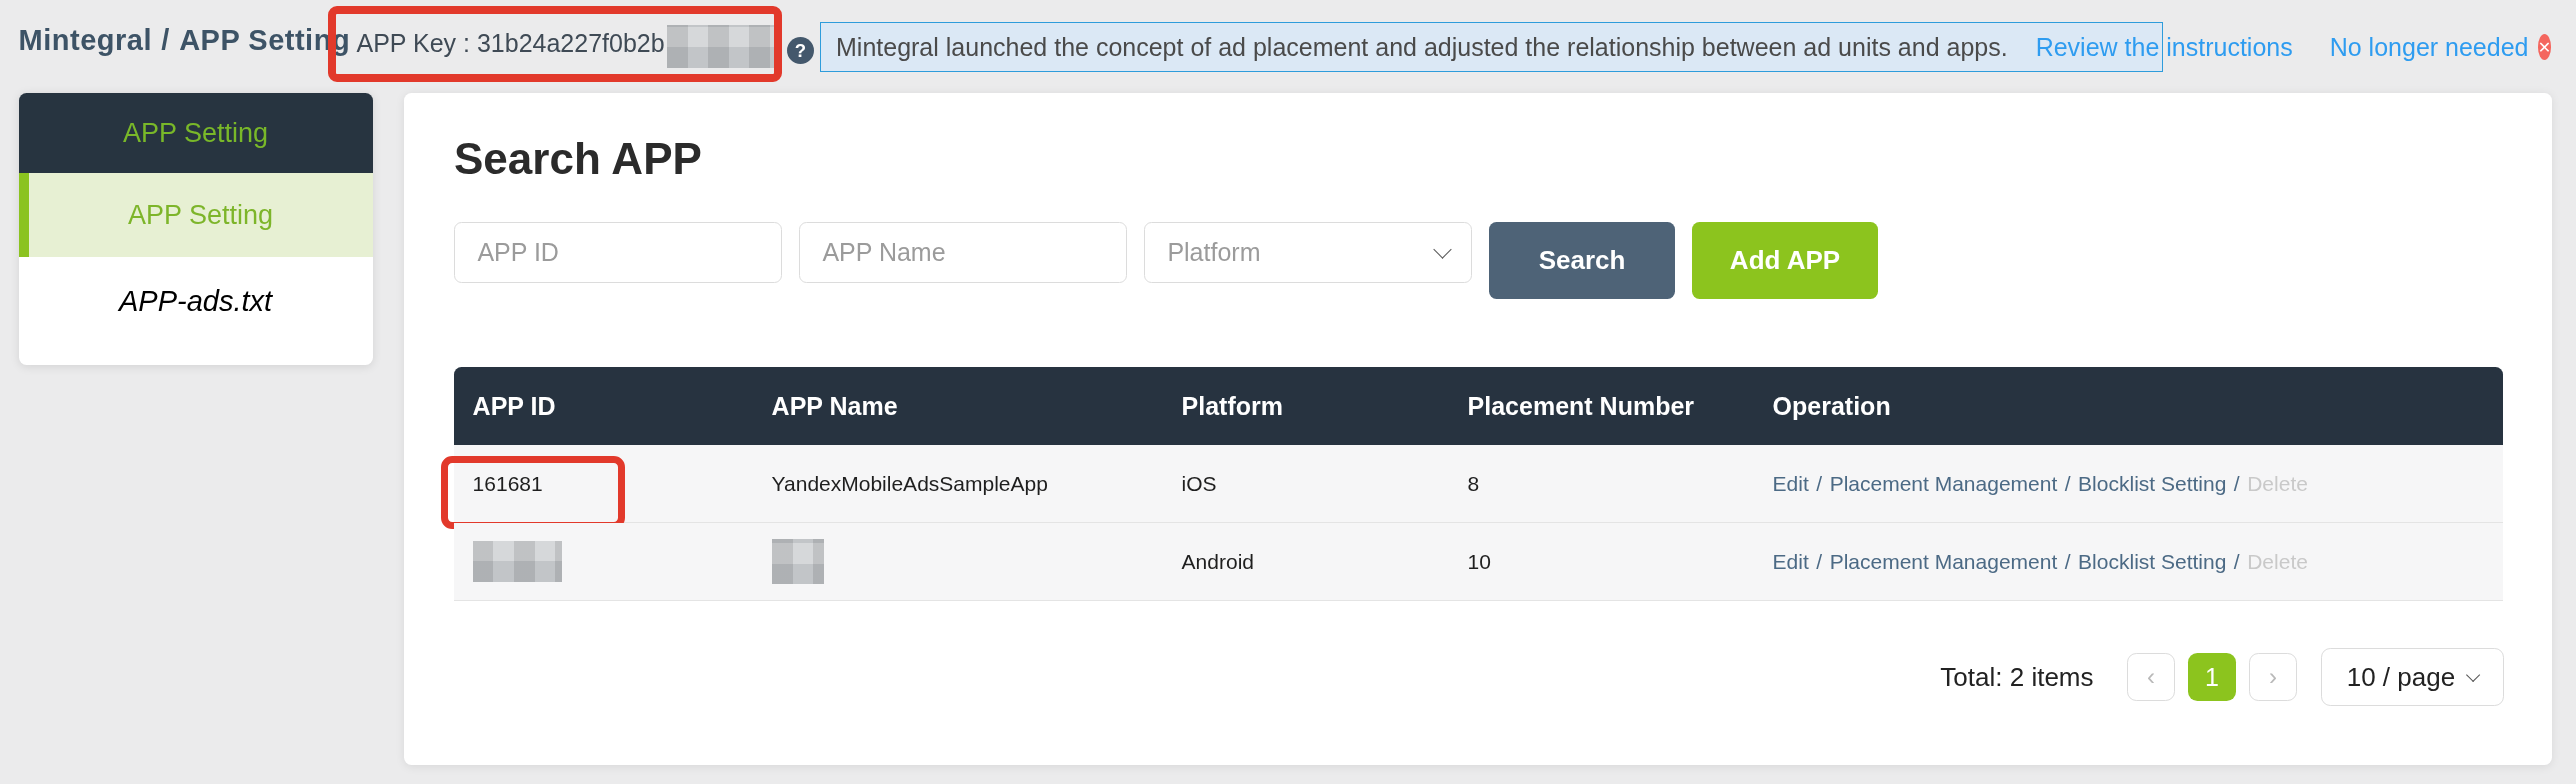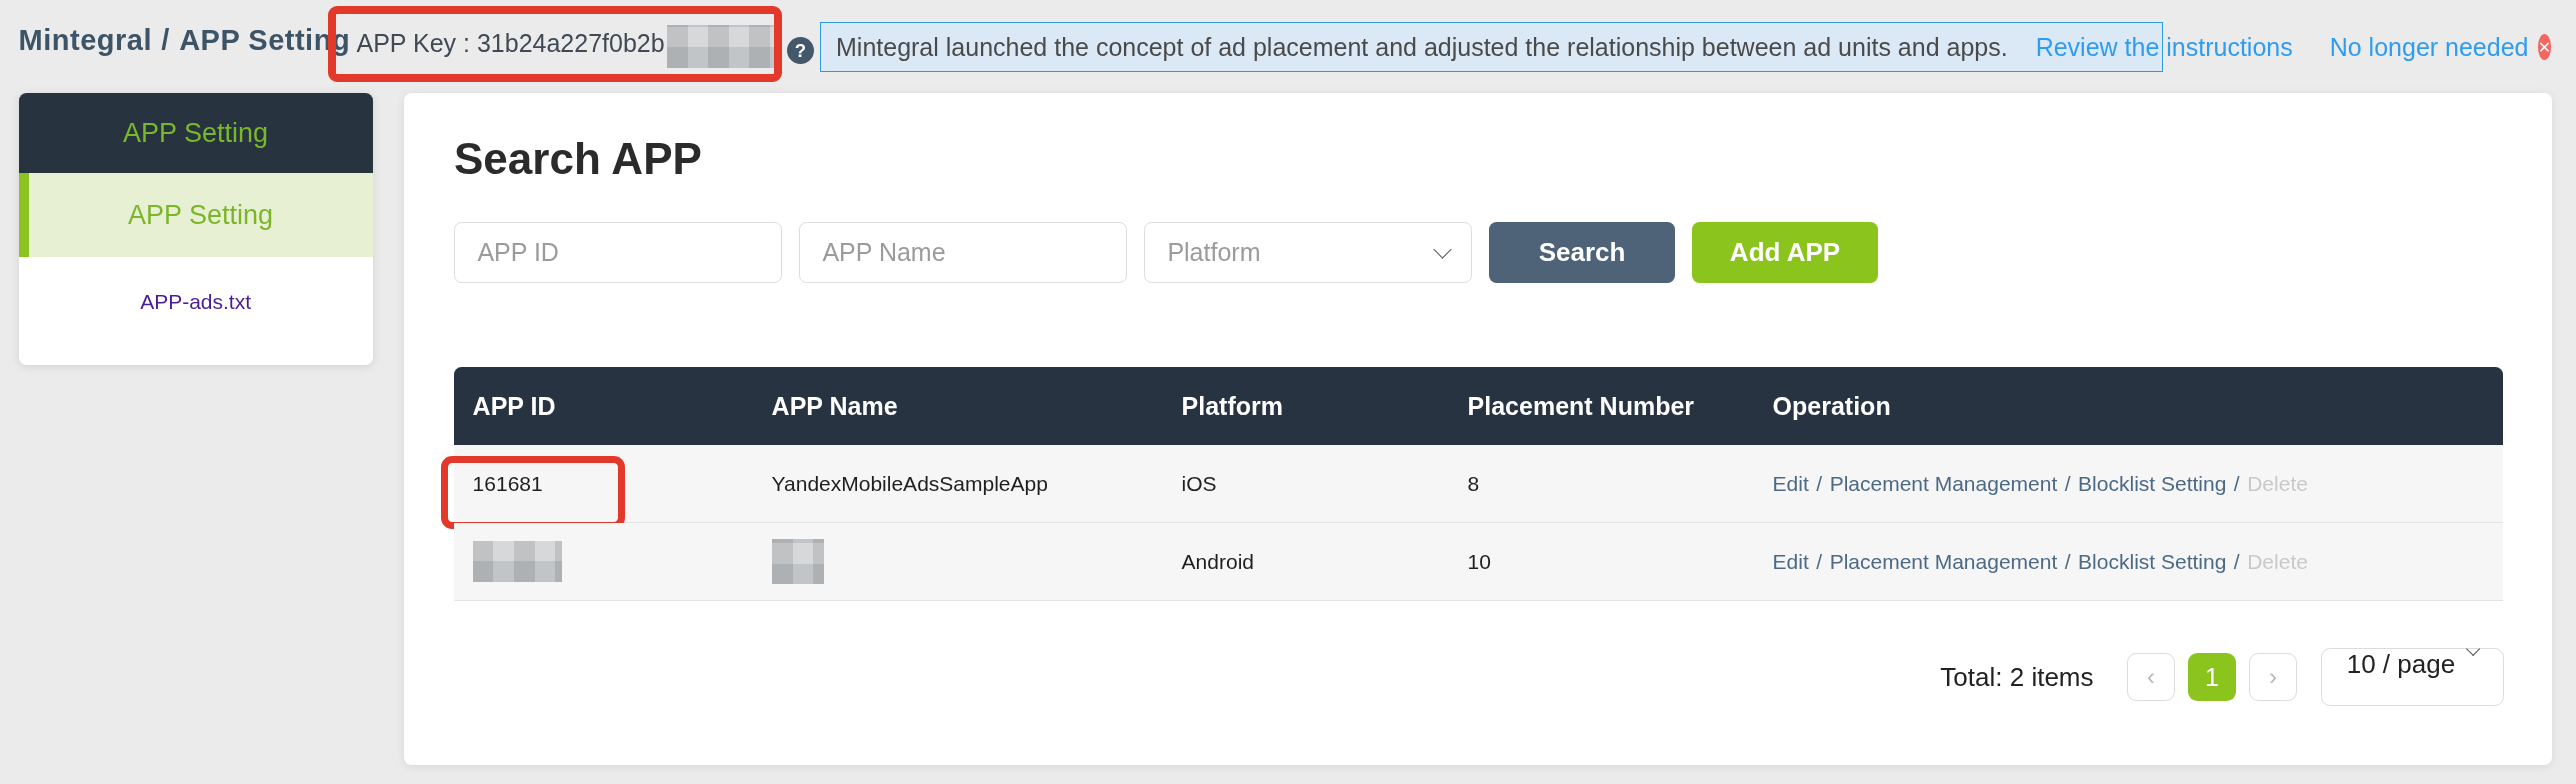--- a/index.html
+++ b/index.html
@@ -60,21 +60,21 @@
     display:flex; align-items:center; justify-content:center;
     color:#79b829; font-size:27px;
   }
   .sidebar-item-active {
     height:84px; background:#e7f0d3; border-left:10.2px solid #8bc320;
     display:flex; align-items:center; justify-content:center;
     color:#7db52a; font-size:27px; cursor:pointer;
   }
   .sidebar-item {
     height:89px; display:flex; align-items:center; justify-content:center;
-    color:#4c1d95; font-size:21px; cursor:pointer;
+    color:#000000; font-size:29px; cursor:pointer;font-style:italic;
   }
   
   .main-card {
     position:absolute; left:404px; top:93px; width:2148px; height:672px;
     background:#fff; border-radius:7.5px; box-shadow:0 1.9px 9.3px rgba(0,0,0,0.08);
   }
   .main-title {
     position:absolute; left:50px; top:41px;
     font-size:44px; font-weight:bold; color:#2b2b2b;
   }
@@ -88,21 +88,21 @@
   .filter-row input::placeholder { color:#9b9b9b; }
   .filter-select {
     display:flex; align-items:center; justify-content:space-between;
     color:#9b9b9b; cursor:pointer;
   }
   .chev {
     width:13px; height:13px; border-right:1.9px solid #555; border-bottom:1.9px solid #555;
     transform:rotate(45deg); margin-top:-6.5px;
   }
   .btn {
-    height:61px; border:none; border-radius:7.5px; color:#fff;
+    height:77px; border:none; border-radius:7.5px; color:#fff;
     font-size:26px; font-weight:bold; cursor:pointer;
     font-family:"Liberation Sans","DejaVu Sans",sans-serif;
   }
   .btn-search { width:186px; background:#4e6377; margin-right:17px; }
   .btn-add { width:186px; background:#8cc41e; }
   
   .table { position:absolute; left:50px; top:274px; width:2049px; }
   .thead {
     height:78px; background:#273340; border-radius:7.5px 7.5px 0 0;
     display:grid; grid-template-columns:299px 410px 286px 305px auto;
@@ -135,21 +135,21 @@
     background:#fff; display:flex; align-items:center; justify-content:center;
     font-size:24px; color:#b9b9b9; cursor:pointer; margin-left:13px;
   }
   .pg-page {
     width:48px; height:48px; border-radius:9.3px; background:#8cc41e;
     color:#fff; display:flex; align-items:center; justify-content:center;
     font-size:25px; cursor:pointer; margin-left:13px;
   }
   .pg-size {
     width:183px; height:58px; border:1.9px solid #dcdcdc; border-radius:9.3px;
-    background:#fff; display:flex; justify-content:center;
+    background:#fff; display:flex; align-items:center; justify-content:center;
     gap:13px; margin-left:24px; cursor:pointer; color:#222;
   }
   .pg-size .chev { width:10.2px; height:10.2px; margin-top:-4.7px; border-color:#555; }
 </style>
 </head>
 <body>
 
 <div class="breadcrumb">
   <span>Mintegral</span><span class="sep">/</span><span>APP Setting</span>
 </div>

